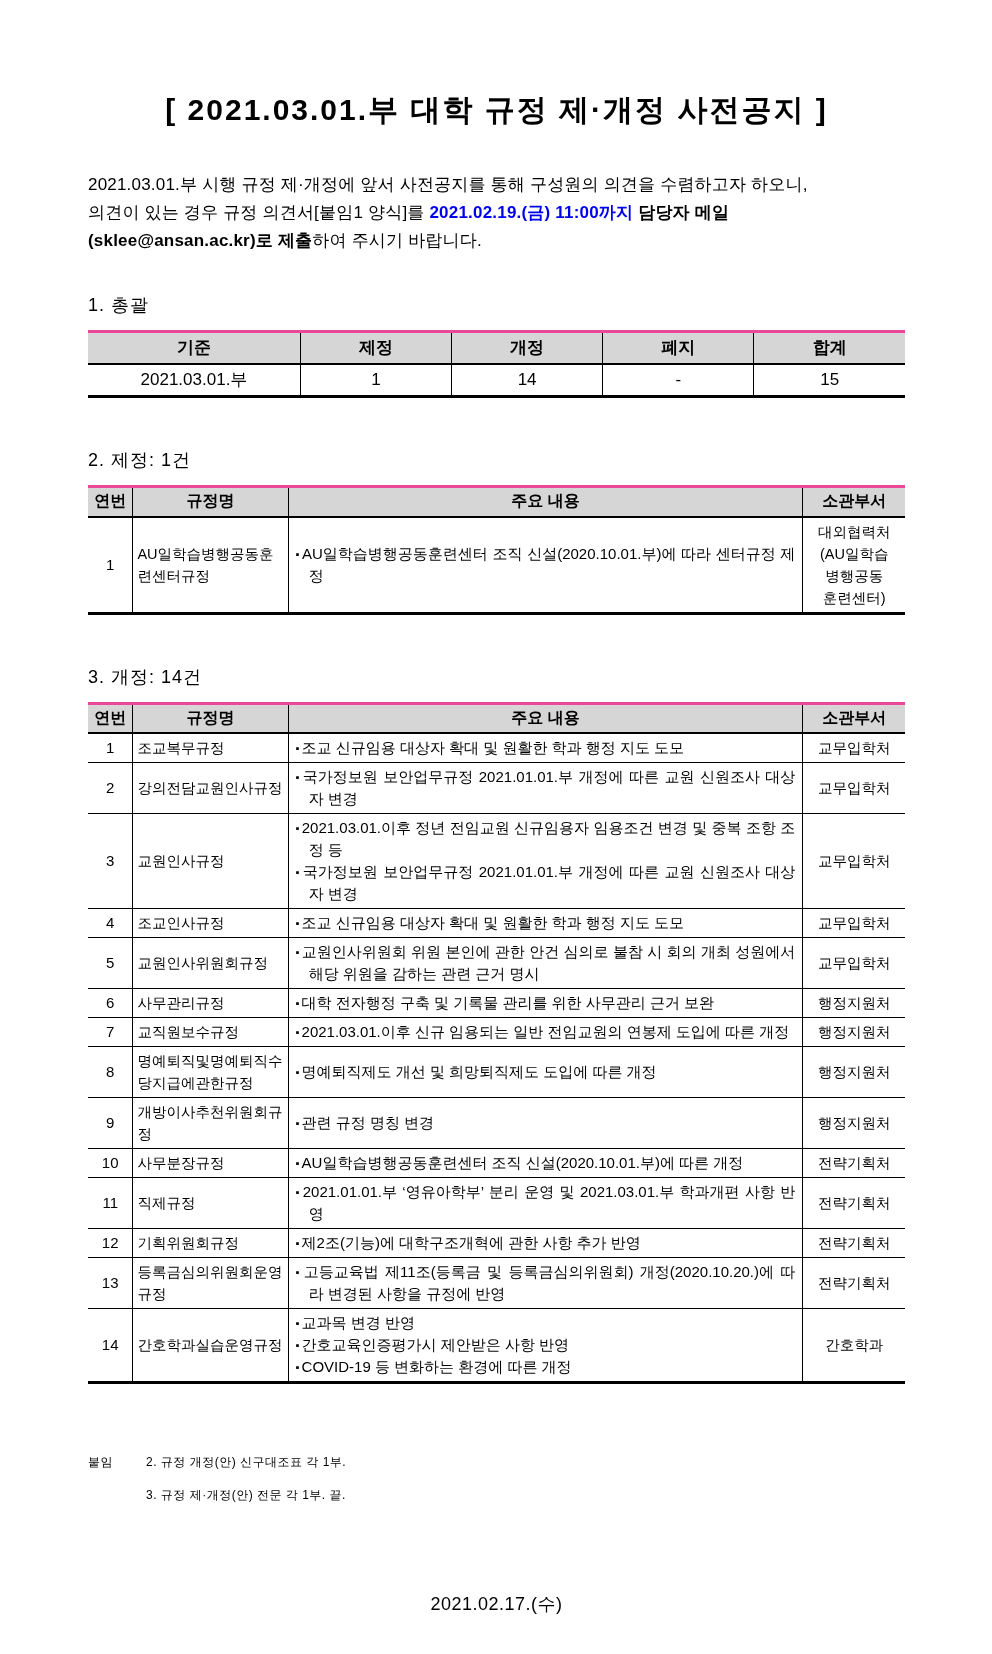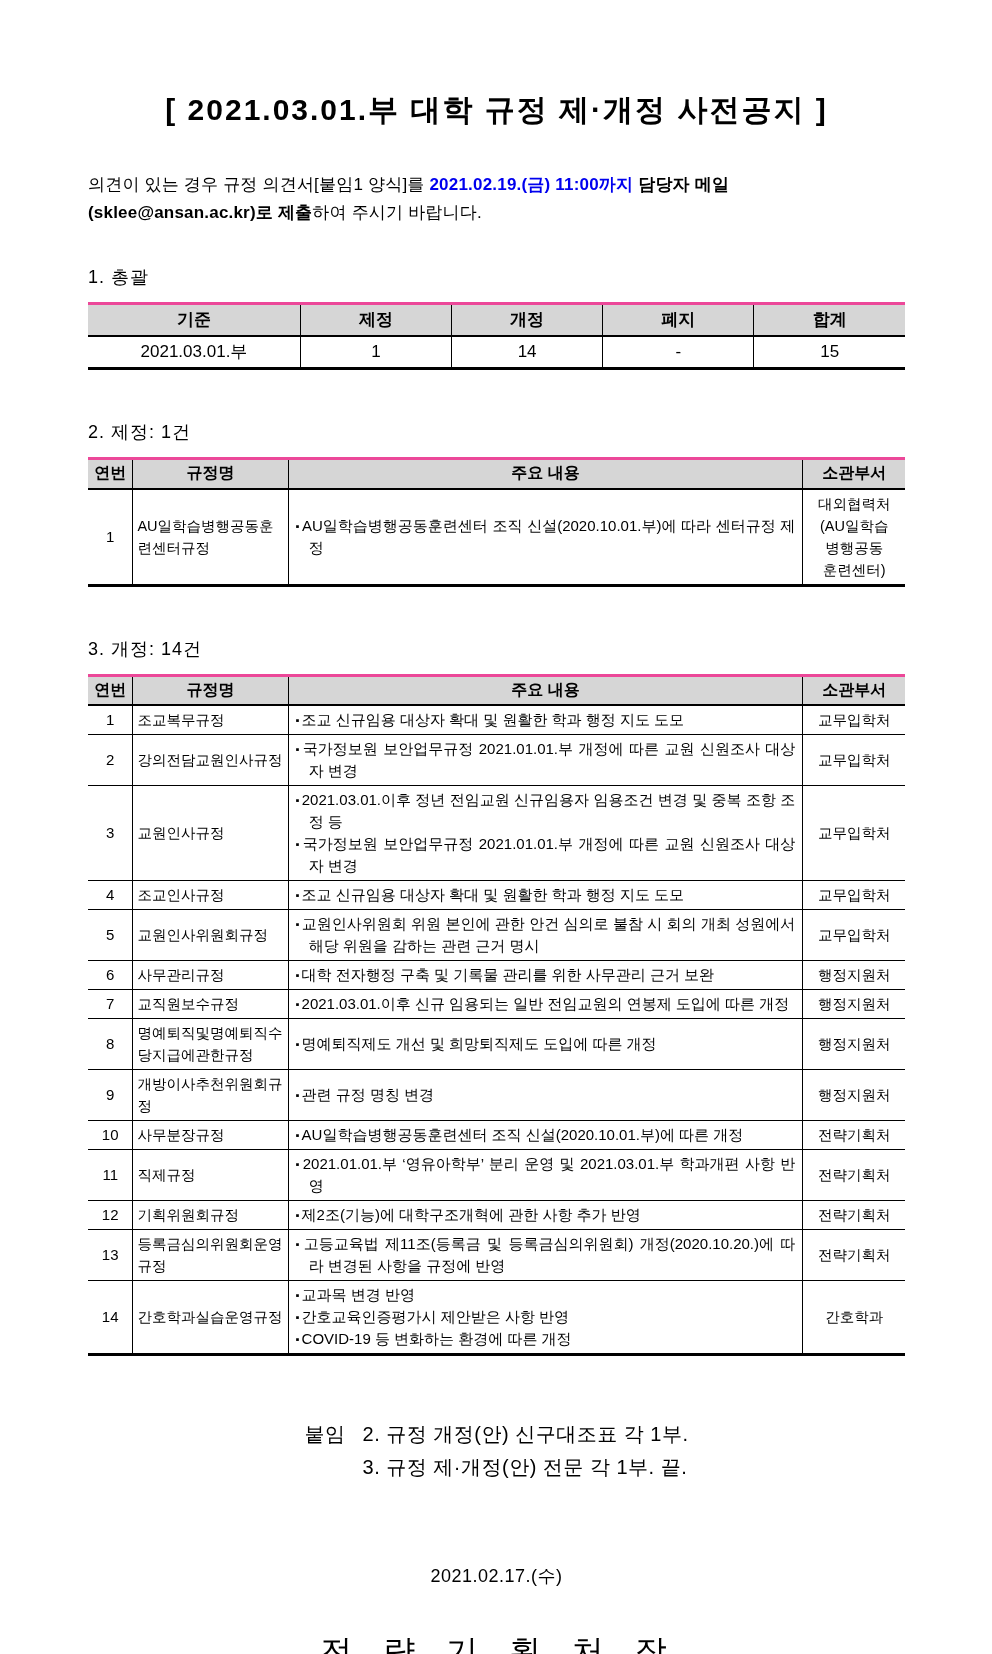--- a/index.html
+++ b/index.html
@@ -64,24 +64,23 @@
   .reg td { font-size: 15px; line-height: 22px; padding: 3px 5px; vertical-align: middle; }
   .reg .cell-no   { text-align: center; }
   .reg .cell-name { text-align: left; word-break: break-all; padding-left: 4px; font-size: 14.5px; }
   .reg .cell-content { text-align: left; padding-left: 7px; padding-right: 7px; }
   .reg .cell-dept { text-align: center; word-break: keep-all; font-size: 14.5px; }
   .bullet-item { padding-left: 13px; text-indent: -13px; text-align: justify; }
   .bullet-item .bullet { font-size: 11px; margin-right: 2px; vertical-align: 1px; }
   .attachments {
     display: flex;
     margin-top: 62px;
-    font-size: 20px;
+    font-size: 12px;
     line-height: 33px;
     letter-spacing: 0.5px;
-    justify-content: center;
   }
   .att-label { width: 58px; flex: 0 0 58px; }
   .doc-date {
     text-align: center;
     font-size: 18px;
     margin-top: 80px;
     letter-spacing: 0.5px;
   }
   .signature {
     text-align: center;
@@ -92,20 +91,21 @@
   }
 </style>
 </head>
 <body style="--accent: #0000EE; --header-bg: #d6d6d6;">
 
 <div class="page">
 
   <h1 class="doc-title">[ 2021.03.01.부 대학 규정 제·개정 사전공지 ]</h1>
 
   <div class="intro" id="intro">
+      <div class="intro-line"><span>2021.03.01.부 시행 규정 제·개정에 앞서 사전공지를 통해 구성원의 의견을 수렴하고자 하오니,</span></div>
       <div class="intro-line"><span>의견이 있는 경우 규정 의견서[붙임1 양식]를 </span><span class="seg-bb">2021.02.19.(금) 11:00까지</span><span> </span><span class="seg-b">담당자 메일</span></div>
       <div class="intro-line"><span class="seg-b">(sklee@ansan.ac.kr)로 제출</span><span>하여 주시기 바랍니다.</span></div>
     </div>
 
   <div class="section">
     <div class="section-heading">1. 총괄</div>
     <table class="t1">
       <colgroup>
         <col style="width:26%">
           <col style="width:18.5%">

